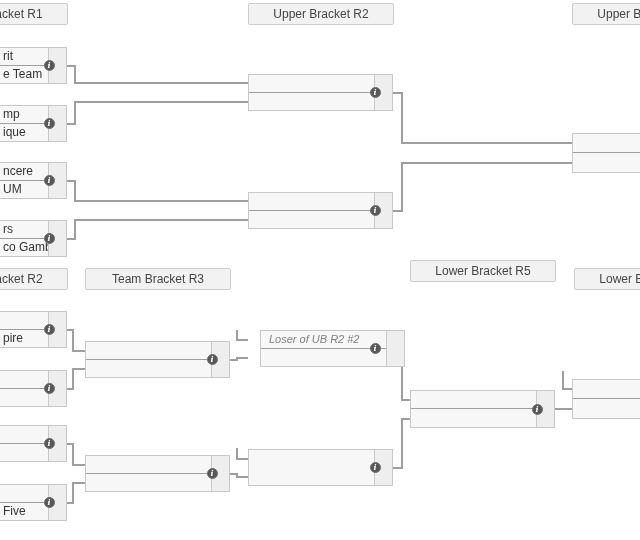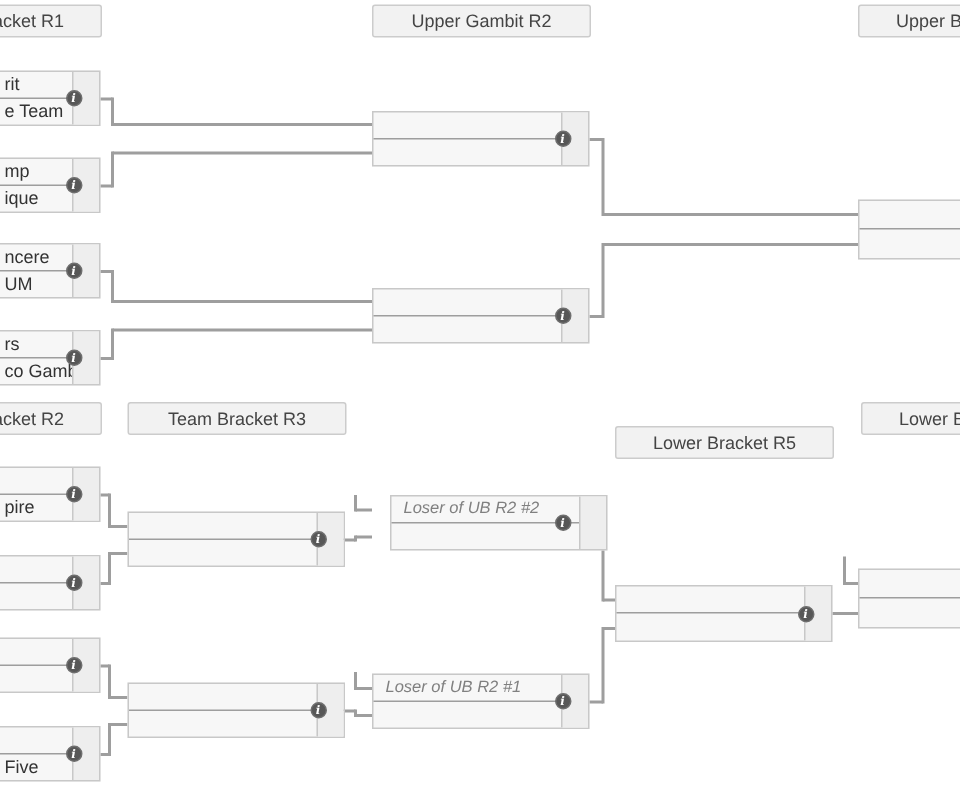--- a/index.html
+++ b/index.html
@@ -101,25 +101,25 @@
     <div class="conn" style="left: 375px; top: 347.5px; width: 27px; height: 2px;"></div>
     <div class="conn" style="left: 401px; top: 347.5px; width: 2px; height: 53px;"></div>
     <div class="conn" style="left: 402px; top: 398.5px; width: 8px; height: 2px;"></div>
     <div class="conn" style="left: 375px; top: 466.5px; width: 27px; height: 2px;"></div>
     <div class="conn" style="left: 401px; top: 417.5px; width: 2px; height: 51px;"></div>
     <div class="conn" style="left: 402px; top: 417.5px; width: 8px; height: 2px;"></div>
     <div class="conn" style="left: 537px; top: 408px; width: 35px; height: 2px;"></div>
     <div class="conn" style="left: 562px; top: 371px; width: 2px; height: 19px;"></div>
     <div class="conn" style="left: 563px; top: 388px; width: 9px; height: 2px;"></div>
     <div class="round-header" style="left: -78px; top: 3px; width: 146px; height: 22px;">Upper Bracket R1</div>
-    <div class="round-header" style="left: 248px; top: 3px; width: 146px; height: 22px;">Upper Gambit R2</div>
+    <div class="round-header" style="left: 248px; top: 3px; width: 146px; height: 22px;">Upper Bracket R2</div>
     <div class="round-header" style="left: 572px; top: 3px; width: 146px; height: 22px;">Upper Bracket R3</div>
     <div class="round-header" style="left: -78px; top: 268px; width: 146px; height: 22px;">Lower Bracket R2</div>
     <div class="round-header" style="left: 85px; top: 268px; width: 146px; height: 22px;">Team Bracket R3</div>
-    <div class="round-header" style="left: 410px; top: 284px; width: 146px; height: 22px;">Lower Bracket R5</div>
+    <div class="round-header" style="left: 410px; top: 260px; width: 146px; height: 22px;">Lower Bracket R5</div>
     <div class="round-header" style="left: 574px; top: 268px; width: 146px; height: 22px;">Lower Bracket R6</div>
     <div class="match cut" style="left: -78px; top: 47px; width: 145px; height: 37px;">
       <div class="row r1">
         <span class="name">rit</span>
       </div>
       <div class="row r2">
         <span class="name">e Team</span>
       </div>
       <div class="score-col"></div>
     </div>
@@ -246,23 +246,20 @@
       <div class="row r1">
         <span class="name italic">Loser of UB R2 #2</span>
       </div>
       <div class="row r2">
         <span class="name"></span>
       </div>
       <div class="score-col"></div>
     </div>
     <div class="info-icon" style="left: 369.5px; top: 343px;">i</div>
     <div class="match" style="left: 248px; top: 449px; width: 145px; height: 37px;">
-      <div class="row r1">
-        <span class="name italic">Loser of UB R2 #1</span>
-      </div>
       <div class="row r2">
         <span class="name"></span>
       </div>
       <div class="score-col"></div>
     </div>
     <div class="info-icon" style="left: 369.5px; top: 462px;">i</div>
     <div class="match" style="left: 410px; top: 390px; width: 145px; height: 38px;">
       <div class="row r1">
         <span class="name"></span>
       </div>

